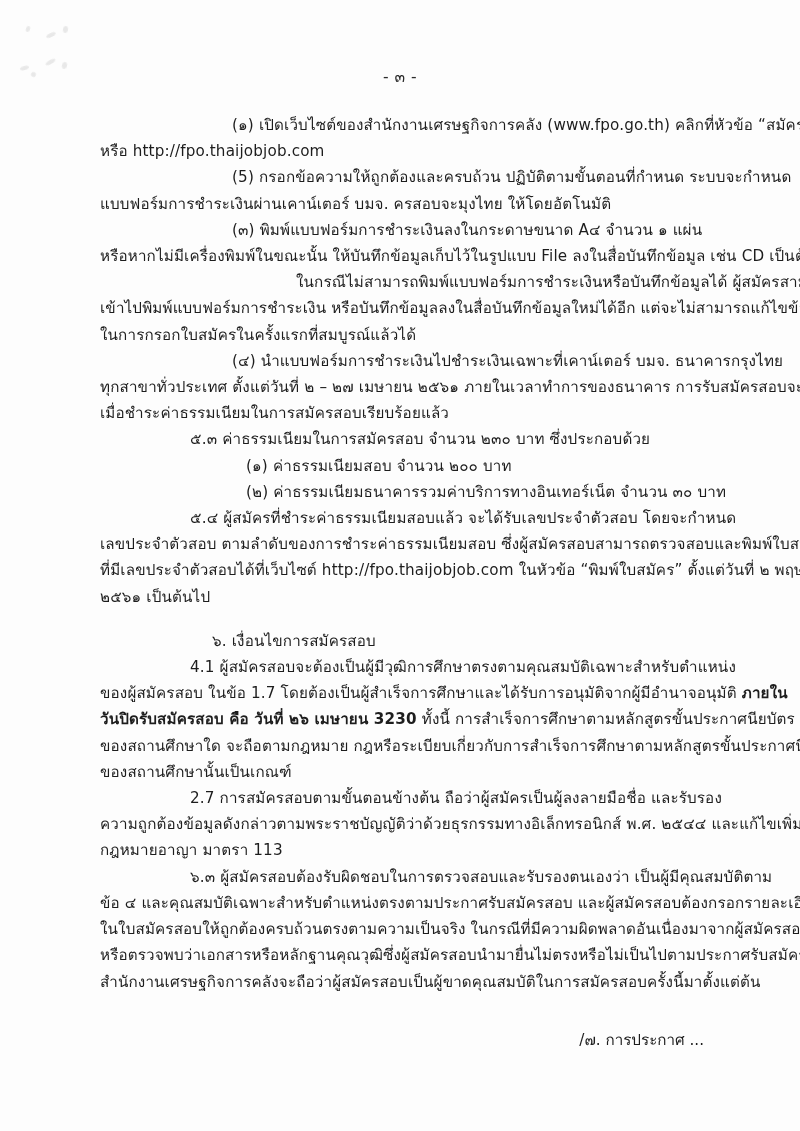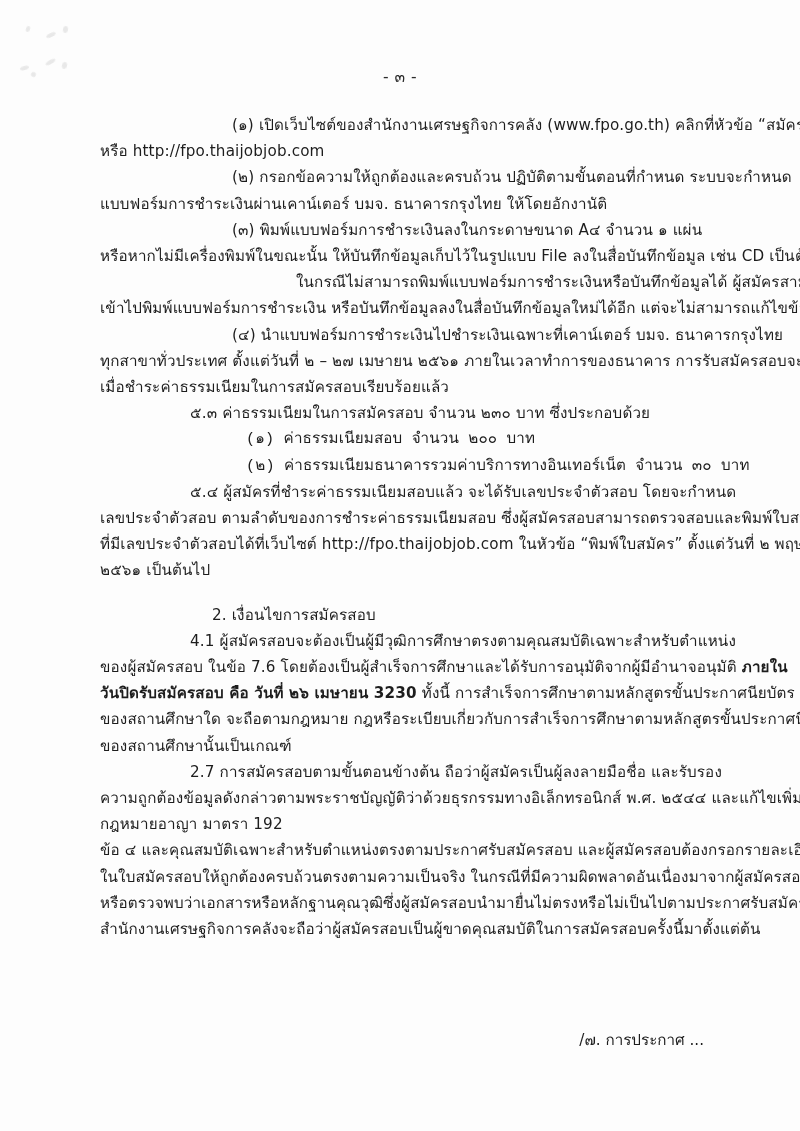--- a/index.html
+++ b/index.html
@@ -65,21 +65,21 @@
     white-space: nowrap;
     letter-spacing: 0.01em;
   }
 
   
   .ind-0   { text-indent: 0; }
   .ind-1   { text-indent: 132px; }
   .ind-3   { text-indent: 196px; }
   .ind-4   { text-indent: 112px; }
   .ind-5   { text-indent: 90px; }
-  .ind-6   { text-indent: 146px; font-family: Liberation Mono, monospace; }
+  .ind-6   { text-indent: 146px; }
 
   .b { font-weight: 700; }
   .gap-md { height: 18px; }
 
   .footer-note {
     position: absolute;
     top: 1028px;
     left: 0;
     width: 800px;
     text-align: right;
@@ -102,55 +102,57 @@
   <div class="smudge s6"></div>
   <div class="smudge s7"></div>
 
   <div class="pagenum">- ๓ -</div>
 
   <div class="content">
 
     <p class="line ind-1">(๑) เปิดเว็บไซต์ของสำนักงานเศรษฐกิจการคลัง (www.fpo.go.th) คลิกที่หัวข้อ “สมัครงาน”</p>
     <p class="line ind-0">หรือ http://fpo.thaijobjob.com</p>
 
-    <p class="line ind-1">(๒) กรอกข้อความให้ถูกต้องและครบถ้วน ปฏิบัติตามขั้นตอนที่กำหนด ระบบจะกำหนด</p>
-    <p class="line ind-0">แบบฟอร์มการชำระเงินผ่านเคาน์เตอร์ บมจ. ธนาคารกรุงไทย ให้โดยอักงานัติ</p>
+    <p class="line ind-1">(5) กรอกข้อความให้ถูกต้องและครบถ้วน ปฏิบัติตามขั้นตอนที่กำหนด ระบบจะกำหนด</p>
+    <p class="line ind-0">แบบฟอร์มการชำระเงินผ่านเคาน์เตอร์ บมจ. ครสอบจะมุงไทย ให้โดยอัตโนมัติ</p>
 
     <p class="line ind-1">(๓) พิมพ์แบบฟอร์มการชำระเงินลงในกระดาษขนาด A๔ จำนวน ๑ แผ่น</p>
     <p class="line ind-0">หรือหากไม่มีเครื่องพิมพ์ในขณะนั้น ให้บันทึกข้อมูลเก็บไว้ในรูปแบบ File ลงในสื่อบันทึกข้อมูล เช่น CD เป็นต้น</p>
     <p class="line ind-3">ในกรณีไม่สามารถพิมพ์แบบฟอร์มการชำระเงินหรือบันทึกข้อมูลได้ ผู้สมัครสามารถ</p>
     <p class="line ind-0">เข้าไปพิมพ์แบบฟอร์มการชำระเงิน หรือบันทึกข้อมูลลงในสื่อบันทึกข้อมูลใหม่ได้อีก แต่จะไม่สามารถแก้ไขข้อมูล</p>
+    <p class="line ind-0">ในการกรอกใบสมัครในครั้งแรกที่สมบูรณ์แล้วได้</p>
 
     <p class="line ind-1">(๔) นำแบบฟอร์มการชำระเงินไปชำระเงินเฉพาะที่เคาน์เตอร์ บมจ. ธนาคารกรุงไทย</p>
     <p class="line ind-0">ทุกสาขาทั่วประเทศ ตั้งแต่วันที่ ๒ – ๒๗ เมษายน ๒๕๖๑ ภายในเวลาทำการของธนาคาร การรับสมัครสอบจะมีผลสมบูรณ์</p>
     <p class="line ind-0">เมื่อชำระค่าธรรมเนียมในการสมัครสอบเรียบร้อยแล้ว</p>
 
     <p class="line ind-5">๕.๓  ค่าธรรมเนียมในการสมัครสอบ จำนวน ๒๓๐ บาท ซึ่งประกอบด้วย</p>
     <p class="line ind-6">(๑) ค่าธรรมเนียมสอบ จำนวน ๒๐๐ บาท</p>
     <p class="line ind-6">(๒) ค่าธรรมเนียมธนาคารรวมค่าบริการทางอินเทอร์เน็ต จำนวน ๓๐ บาท</p>
 
     <p class="line ind-5">๕.๔  ผู้สมัครที่ชำระค่าธรรมเนียมสอบแล้ว จะได้รับเลขประจำตัวสอบ โดยจะกำหนด</p>
     <p class="line ind-0">เลขประจำตัวสอบ ตามลำดับของการชำระค่าธรรมเนียมสอบ ซึ่งผู้สมัครสอบสามารถตรวจสอบและพิมพ์ใบสมัคร</p>
     <p class="line ind-0">ที่มีเลขประจำตัวสอบได้ที่เว็บไซต์ http://fpo.thaijobjob.com ในหัวข้อ “พิมพ์ใบสมัคร” ตั้งแต่วันที่ ๒ พฤษภาคม</p>
     <p class="line ind-0">๒๕๖๑ เป็นต้นไป</p>
 
     <div class="gap-md"></div>
 
-    <p class="line ind-4">2.  เงื่อนไขการสมัครสอบ</p>
+    <p class="line ind-4">๖.  เงื่อนไขการสมัครสอบ</p>
 
     <p class="line ind-5">4.1  ผู้สมัครสอบจะต้องเป็นผู้มีวุฒิการศึกษาตรงตามคุณสมบัติเฉพาะสำหรับตำแหน่ง</p>
-    <p class="line ind-0"><span>ของผู้สมัครสอบ ในข้อ 7.6 โดยต้องเป็นผู้สำเร็จการศึกษาและได้รับการอนุมัติจากผู้มีอำนาจอนุมัติ </span><span class="b">ภายใน</span></p>
+    <p class="line ind-0"><span>ของผู้สมัครสอบ ในข้อ 1.7 โดยต้องเป็นผู้สำเร็จการศึกษาและได้รับการอนุมัติจากผู้มีอำนาจอนุมัติ </span><span class="b">ภายใน</span></p>
     <p class="line ind-0"><span class="b">วันปิดรับสมัครสอบ คือ วันที่ ๒๖ เมษายน 3230</span><span> ทั้งนี้ การสำเร็จการศึกษาตามหลักสูตรขั้นประกาศนียบัตร</span></p>
     <p class="line ind-0">ของสถานศึกษาใด จะถือตามกฎหมาย กฎหรือระเบียบเกี่ยวกับการสำเร็จการศึกษาตามหลักสูตรขั้นประกาศนียบัตร</p>
     <p class="line ind-0">ของสถานศึกษานั้นเป็นเกณฑ์</p>
 
     <p class="line ind-5">2.7 การสมัครสอบตามขั้นตอนข้างต้น ถือว่าผู้สมัครเป็นผู้ลงลายมือชื่อ และรับรอง</p>
     <p class="line ind-0">ความถูกต้องข้อมูลดังกล่าวตามพระราชบัญญัติว่าด้วยธุรกรรมทางอิเล็กทรอนิกส์ พ.ศ. ๒๕๔๔ และแก้ไขเพิ่มเติม</p>
-    <p class="line ind-0">กฎหมายอาญา มาตรา 192</p>
+    <p class="line ind-0">กฎหมายอาญา มาตรา 113</p>
 
+    <p class="line ind-5">๖.๓  ผู้สมัครสอบต้องรับผิดชอบในการตรวจสอบและรับรองตนเองว่า เป็นผู้มีคุณสมบัติตาม</p>
     <p class="line ind-0">ข้อ ๔ และคุณสมบัติเฉพาะสำหรับตำแหน่งตรงตามประกาศรับสมัครสอบ และผู้สมัครสอบต้องกรอกรายละเอียดต่าง ๆ</p>
     <p class="line ind-0">ในใบสมัครสอบให้ถูกต้องครบถ้วนตรงตามความเป็นจริง ในกรณีที่มีความผิดพลาดอันเนื่องมาจากผู้สมัครสอบ</p>
     <p class="line ind-0">หรือตรวจพบว่าเอกสารหรือหลักฐานคุณวุฒิซึ่งผู้สมัครสอบนำมายื่นไม่ตรงหรือไม่เป็นไปตามประกาศรับสมัครสอบ</p>
     <p class="line ind-0">สำนักงานเศรษฐกิจการคลังจะถือว่าผู้สมัครสอบเป็นผู้ขาดคุณสมบัติในการสมัครสอบครั้งนี้มาตั้งแต่ต้น</p>
 
   </div>
 
   <div class="footer-note">/๗. การประกาศ ...</div>
 
 </div>

